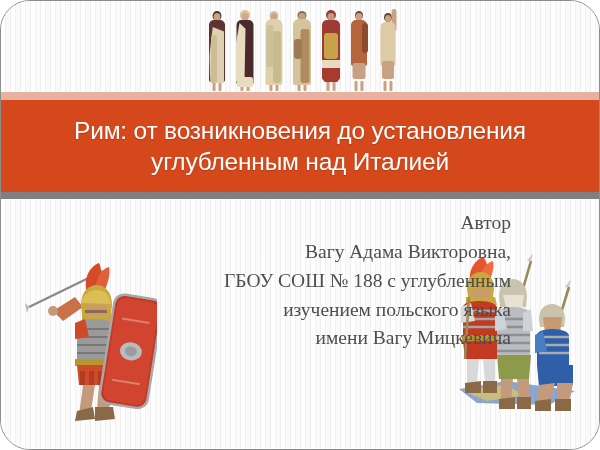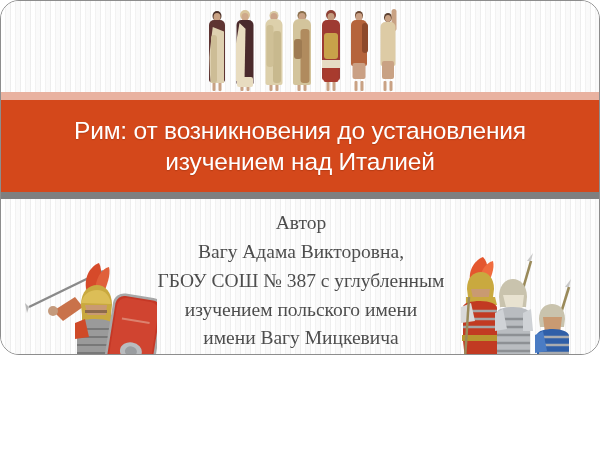--- a/index.html
+++ b/index.html
@@ -4,24 +4,24 @@
 <style>
   html, body {
     margin: 0; padding: 0;
     width: 600px; height: 450px;
     background: #ffffff;
     font-family: "Liberation Sans", sans-serif;
     overflow: hidden;
   }
   #slide {
     position: relative;
-    width: 600px; height: 355px;
+    width: 600px; height: 450px;
     box-sizing: border-box;
     background: #fbfbfb;
-    border-radius: 19px;
+    border-radius: 30px;
     border: 1px solid #8d8d8d;
     overflow: hidden;
     padding-left: 48px;
   }
   
   #stripes {
     position: absolute; inset: 0;
     background-image: repeating-linear-gradient(
       to right,
       #ffffff 0px, #ffffff 4px,
@@ -82,21 +82,21 @@
     font-weight: 400;
     letter-spacing: -0.2px;
     padding: 0 18px;
     text-shadow: 0 1px 1px rgba(90,25,5,.25);
   }
 
   
   #body-text {
     position: absolute;
     left: 90px; top: 208px; width: 420px;
-    text-align: center;
+    text-align: right;
     color: #4d4d4d;
     font-family: "Liberation Serif", serif;
     font-size: 19.5px;
     line-height: 1.48;
     z-index: 4;
   }
   #body-text .ln { white-space: nowrap; }
 
   
   #legionary {
@@ -185,31 +185,31 @@
       <div class="fg-body" style="top:56px;width:12px;height:18px;background:#c9a284;border-radius:2px;"></div>
     </div>
 
   </div>
 
   <div id="band-pink"></div>
 
   <div id="title-banner">
     <div id="title-text">
       <span>Рим: от возникновения до установления</span><br>
-      <span>изучением над Италией</span>
+      <span>углубленным над Италией</span>
     </div>
   </div>
 
   <div id="band-gray"></div>
 
   <div id="body-text">
     <div class="ln">Автор</div>
     <div class="ln">Вагу Адама Викторовна,</div>
-    <div class="ln">ГБОУ СОШ № 387 с углубленным</div>
-    <div class="ln">изучением польского имени</div>
+    <div class="ln">ГБОУ СОШ № 188 с углубленным</div>
+    <div class="ln">изучением польского языка</div>
     <div class="ln">имени Вагу Мицкевича</div>
   </div>
 
   <svg id="legionary" viewBox="0 0 132 172">
 
     <line x1="4" y1="48" x2="78" y2="12" stroke="#8a8a8a" stroke-width="2.4"></line>
     <polygon points="4,48 0,44 2,54" fill="#b8b8b8"></polygon>
 
     <path d="M28 52 L50 38 L58 48 L38 62 Z" fill="#c9724a"></path>
     <circle cx="28" cy="52" r="5" fill="#c49a7c"></circle>

